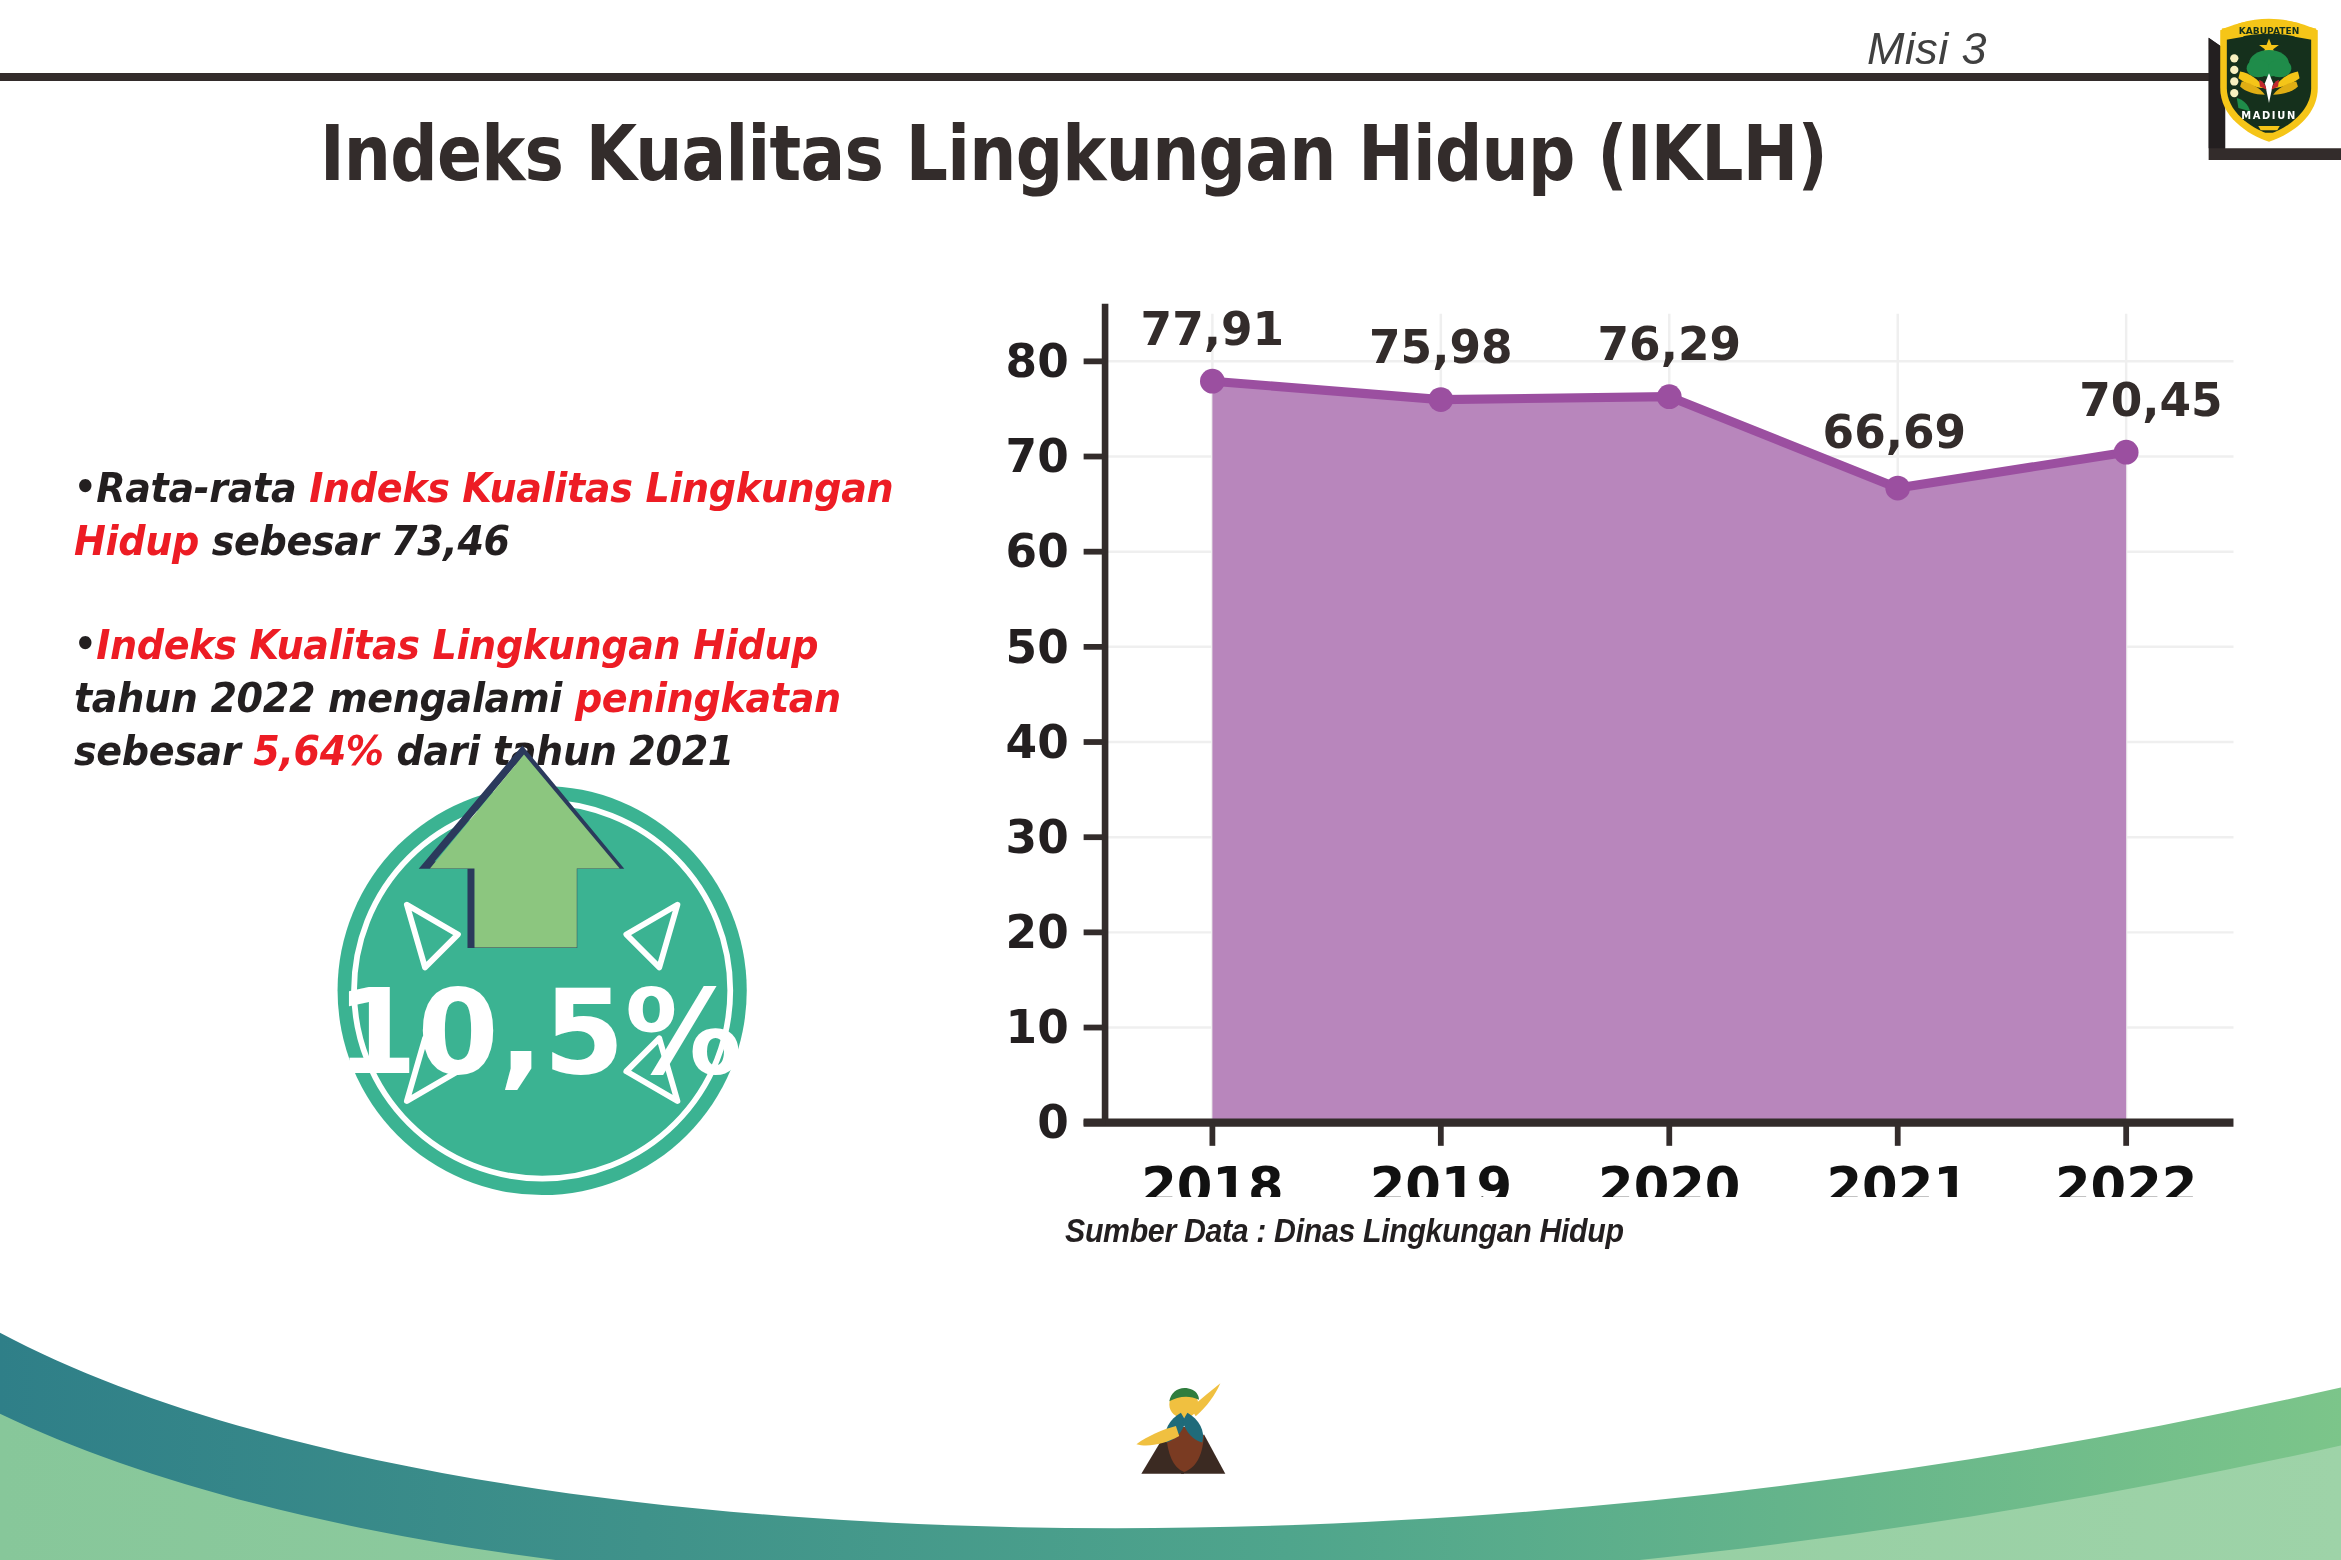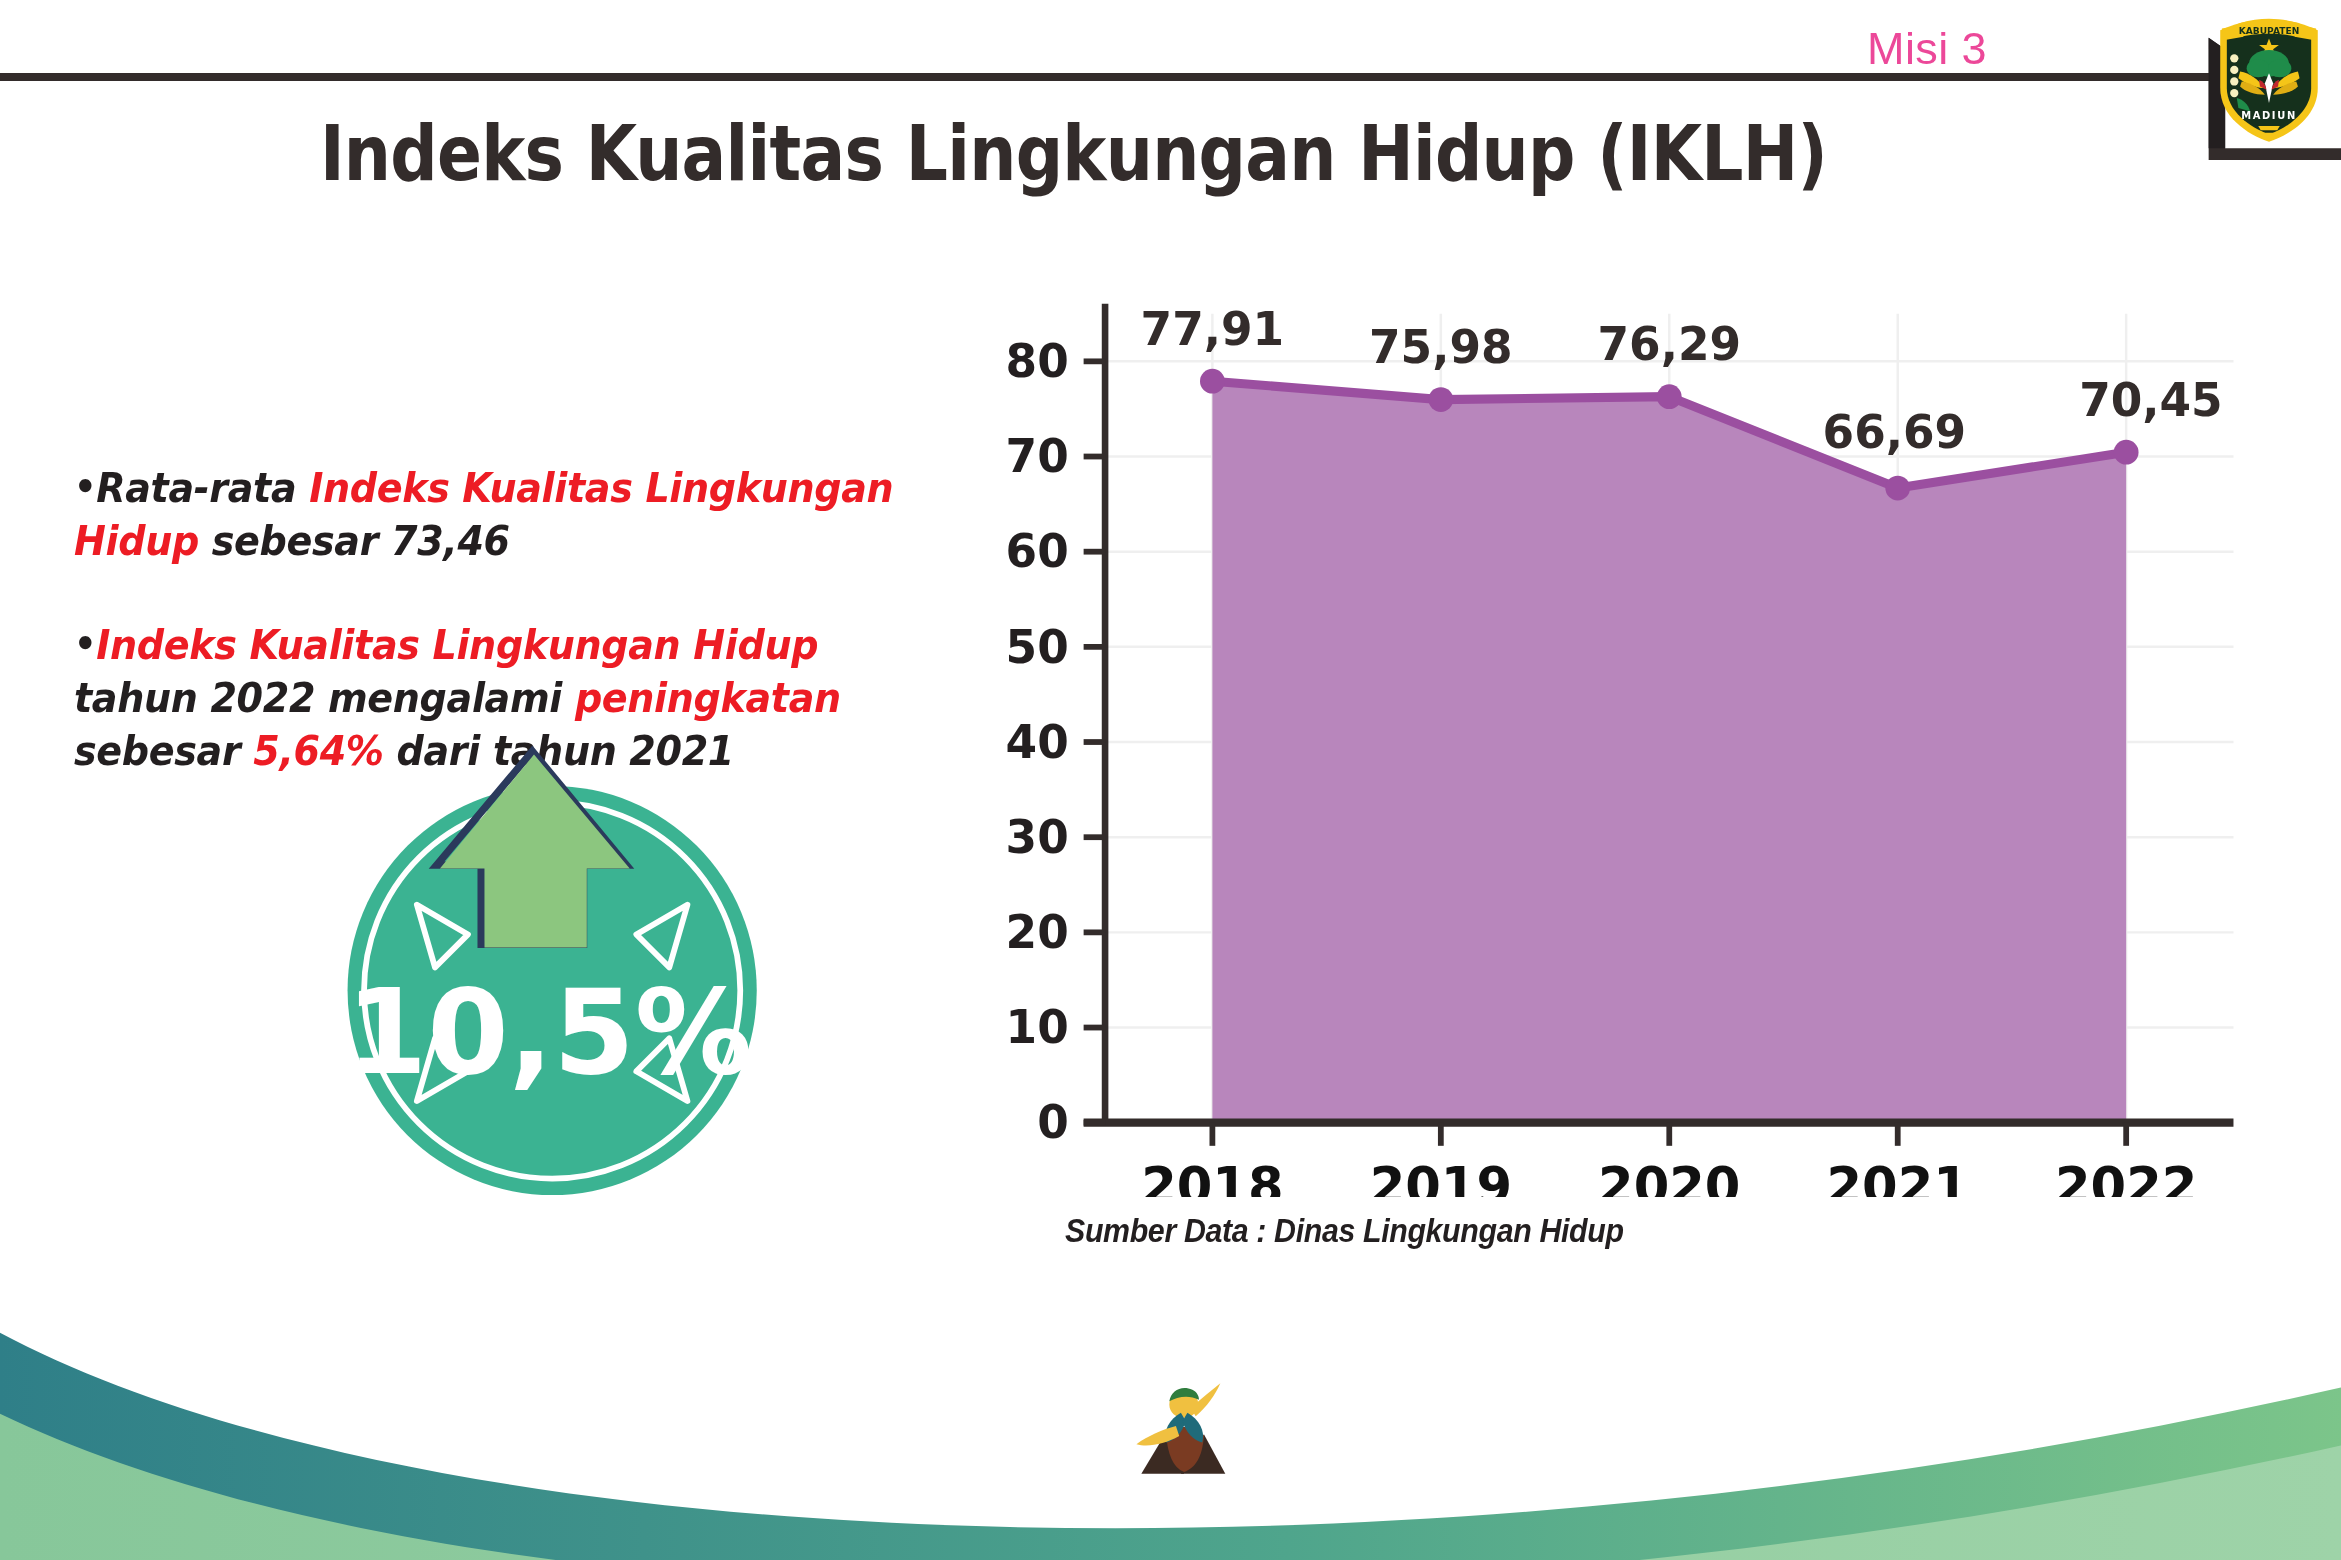--- a/index.html
+++ b/index.html
@@ -22,22 +22,23 @@
     top: 73px;
     width: 2213px;
     height: 8.3px;
     background: #332c2b;
   }
   #misi-label {
     position: absolute;
     right: 355px;
     top: 23px;
     font-family: "Liberation Sans", sans-serif;
+    font-style: italic;
     font-size: 45px;
-    color: #ec4899;
+    color: #404040;
     letter-spacing: 0.4px;
   }
   #header-corner {
     position: absolute;
     left: 2207px;
     top: 36px;
     width: 165px;
     height: 124px;
   }
 
@@ -81,21 +82,21 @@
   .bullet-dot {
     font-size: 38px;
     line-height: 1;
     vertical-align: 0.06em;
   }
   .hl { color: #ed1c24; }
 
   
   #badge-wrap {
     position: absolute;
-    left: 336px;
+    left: 326px;
     top: 743px;
     width: 429px;
     height: 462px;
   }
 
   
   #chart-area {
     position: absolute;
     left: 958px;
     top: 289px;

